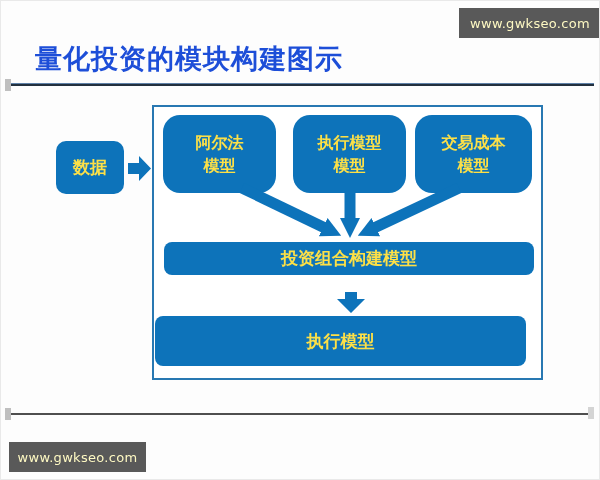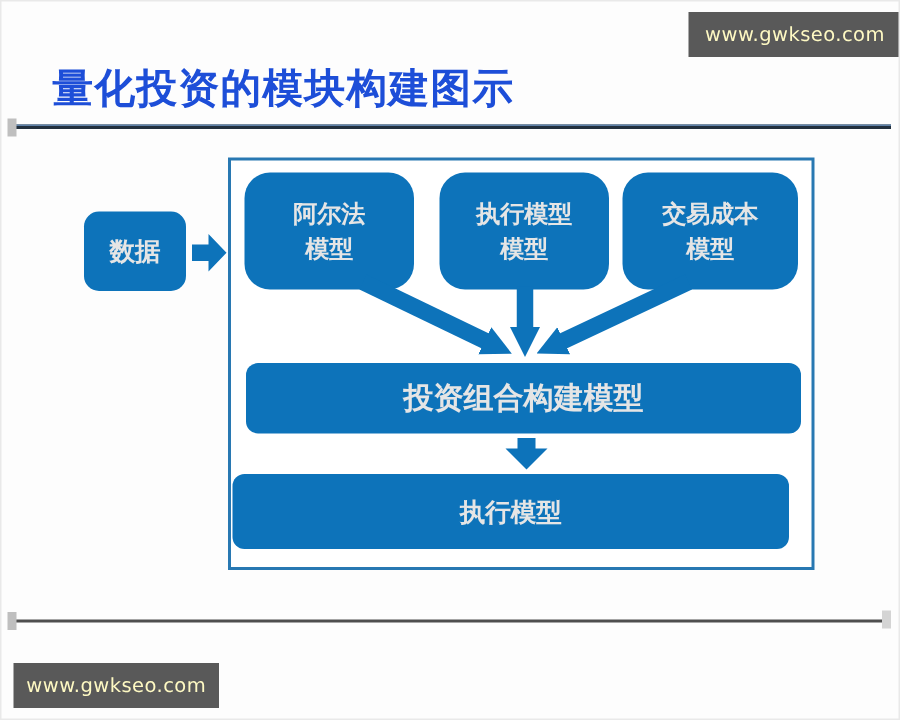--- a/index.html
+++ b/index.html
@@ -77,21 +77,21 @@
     top: 104px;
     width: 391px;
     height: 275px;
     border: 2px solid var(--frame-blue);
     box-sizing: border-box;
     background: #fff;
   }
   .bluebox {
     position: absolute;
     background: var(--blue);
-    color: #e5e5e5;
+    color: #fde047;
     font-weight: bold;
     display: flex;
     align-items: center;
     justify-content: center;
     text-align: center;
     box-sizing: border-box;
   }
   .data-box {
     left: 55px; top: 140px; width: 68px; height: 53px;
     border-radius: 10px; font-size: 17px;
@@ -100,22 +100,22 @@
     top: 114px; height: 78px;
     border-radius: 17px;
     font-size: 16px;
     line-height: 1.45;
     white-space: pre-line;
   }
   .model-1 { left: 162px; width: 113px; }
   .model-2 { left: 292px; width: 113px; }
   .model-3 { left: 414px; width: 117px; }
   .portfolio-box {
-    left: 163px; top: 241px; width: 370px; height: 47px;
-    border-radius: 8px; font-size: 20px;
+    left: 163px; top: 241px; width: 370px; height: 33px;
+    border-radius: 8px; font-size: 17px;
   }
   .exec-box {
     left: 154px; top: 315px; width: 371px; height: 50px;
     border-radius: 8px; font-size: 17px;
   }
   .arrow-layer {
     position: absolute;
     left: 0; top: 0;
     width: 600px; height: 480px;
     pointer-events: none;

